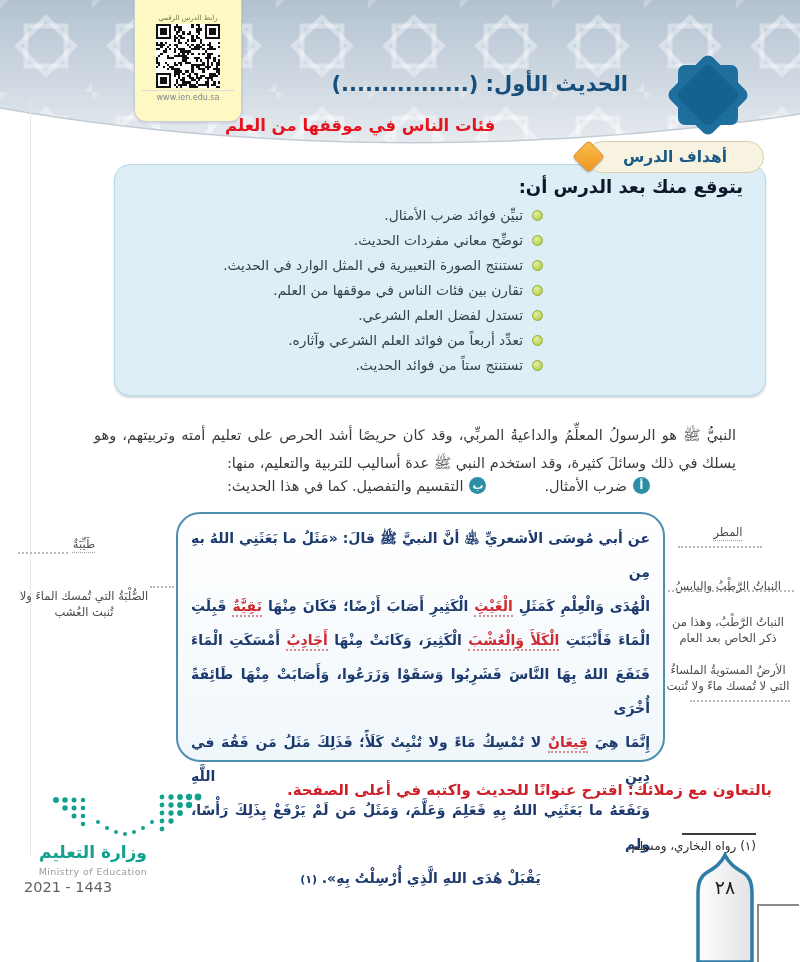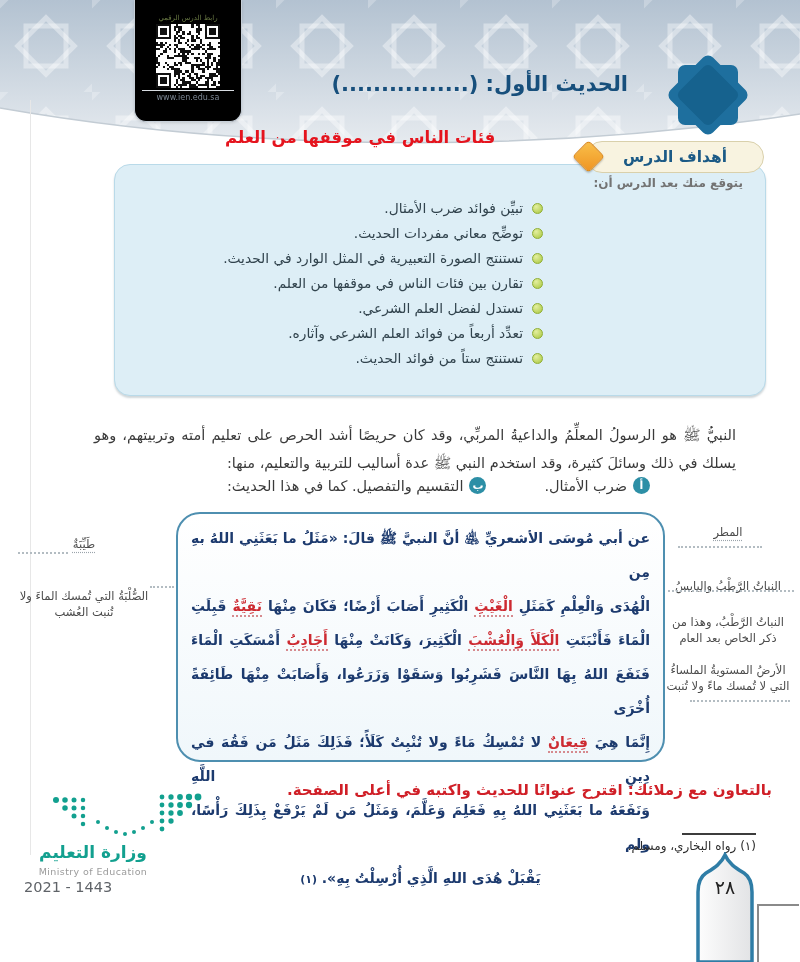--- a/index.html
+++ b/index.html
@@ -3,44 +3,44 @@
 <meta charset="utf-8">
 <style>
   html,body{margin:0;padding:0;background:#fff;}
   .page{position:relative;width:800px;height:962px;background:#fff;overflow:hidden;
         font-family:"DejaVu Sans",sans-serif;}
 
   
   .band{position:absolute;left:0;top:0;width:800px;height:152px;z-index:0;}
   .page-title{position:absolute;right:172px;top:58px;z-index:2;direction:rtl;
     font-size:21px;font-weight:bold;color:#174f7c;letter-spacing:.5px;}
-  .page-subtitle{position:absolute;left:225px;top:128px;z-index:2;direction:rtl;
+  .page-subtitle{position:absolute;left:225px;top:116px;z-index:2;direction:rtl;
     font-size:16.5px;font-weight:bold;color:#e5141e;}
   .star-ornament{position:absolute;left:661px;top:48px;z-index:2;}
 
   
   .qr-panel{position:absolute;left:134px;top:0;width:106px;height:121px;z-index:2;
-    background:#000000;border:1px solid #c6cfd8;border-top:none;border-radius:0 0 12px 12px;
+    background:#fef9c3;border:1px solid #c6cfd8;border-top:none;border-radius:0 0 12px 12px;
     display:flex;flex-direction:column;align-items:center;box-shadow:0 1px 3px rgba(0,0,0,.12);}
   .qr-label{font-size:7px;color:#6b7b45;margin-top:14px;direction:rtl;}
   .qr-svg{margin-top:2px;}
   .qr-url{font-size:8px;color:#7c8794;border-top:1px solid #d8dde2;width:92px;text-align:center;padding-top:2px;margin-top:2px;}
 
   
   .goals-tab{position:absolute;right:36px;top:141px;width:176px;height:30px;z-index:3;
     background:#f8f3e0;border:1px solid #d9d0ab;border-radius:16px;
     display:flex;align-items:center;justify-content:center;}
   .goals-tab .label{direction:rtl;font-size:15.5px;font-weight:bold;color:#1b5a86;}
   .diamond{position:absolute;left:-10px;top:3px;width:21px;height:21px;
     background:linear-gradient(135deg,#f9c04a,#ef9423);border:1px solid #dd8a1c;
     border-radius:4px;transform:rotate(45deg);box-shadow:1px 1px 2px rgba(0,0,0,.25);}
   .goals-box{position:absolute;left:114px;top:164px;width:650px;height:230px;z-index:1;
     background:#ddeef6;border:1px solid #b9dae9;border-radius:16px;box-shadow:0 2px 2px rgba(120,140,150,.35);}
-  .goals-intro{direction:rtl;text-align:right;padding:11px 22px 0;color:#737373;
-    font-weight:bold;font-size:12px;}
+  .goals-intro{direction:rtl;text-align:right;padding:11px 22px 0;color:#0f172a;
+    font-weight:bold;font-size:18px;}
   .goals-list{list-style:none;margin:10px 0 0;padding:0 222px 0 12px;direction:rtl;}
   .goal-item{display:flex;align-items:center;margin:0 0 9px;direction:rtl;}
   .bullet{width:9px;height:9px;border-radius:50%;margin-left:9px;flex:0 0 auto;
     background:radial-gradient(circle at 35% 30%,#e4efa0,#a9c73e);border:1px solid #8fae33;}
   .goal-text{font-size:13.8px;color:#31434d;}
 
   
   .intro-par{position:absolute;right:64px;left:94px;top:421px;margin:0;direction:rtl;
     text-align:justify;font-size:14.5px;line-height:28px;color:#3a3a3a;z-index:1;}
   .methods-row{position:absolute;right:150px;top:477px;direction:rtl;display:flex;gap:58px;z-index:1;}

